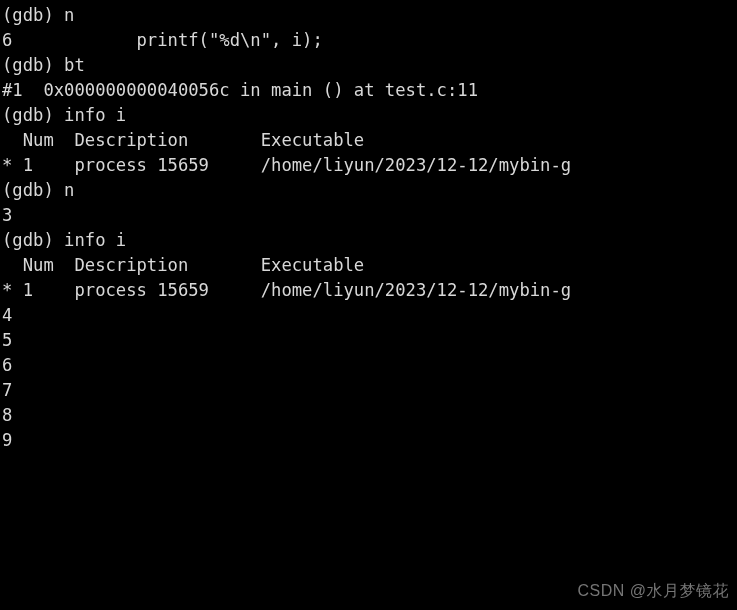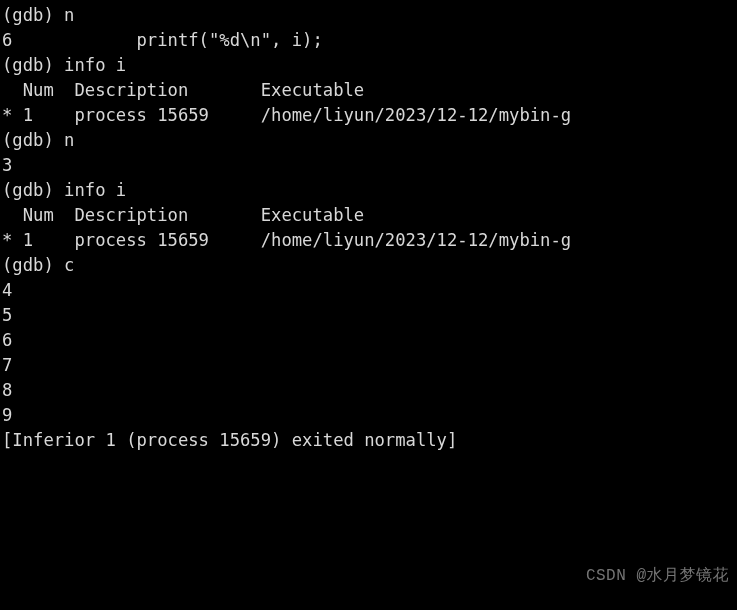--- a/index.html
+++ b/index.html
@@ -33,47 +33,47 @@
   .cursor {
     display: inline-block;
     width: 10px;
     height: 19px;
     background: #00e000;
     vertical-align: -4px;
   }
   #watermark {
     position: absolute;
     right: 8px;
-    bottom: 24px;
-    font-family: Liberation Mono, monospace;
+    bottom: 8px;
+    font-family: Liberation Sans, sans-serif;
     font-size: 16px;
     color: #8a8a8a;
     opacity: 0.85;
     white-space: nowrap;
     letter-spacing: 0.5px;
   }
 </style>
 </head>
 <body>
 
 <div id="terminal">
   <div id="output">
       <div class="line">(gdb) n</div>
       <div class="line">6            printf("%d\n", i);</div>
+      <div class="line">(gdb) bt</div>
+      <div class="line">#1  0x000000000040056c in main () at test.c:11</div>
       <div class="line">(gdb) info i</div>
       <div class="line">  Num  Description       Executable</div>
       <div class="line">* 1    process 15659     /home/liyun/2023/12-12/mybin-g</div>
       <div class="line">(gdb) n</div>
       <div class="line">3</div>
       <div class="line">(gdb) info i</div>
       <div class="line">  Num  Description       Executable</div>
       <div class="line">* 1    process 15659     /home/liyun/2023/12-12/mybin-g</div>
-      <div class="line">(gdb) c</div>
       <div class="line">4</div>
       <div class="line">5</div>
       <div class="line">6</div>
       <div class="line">7</div>
       <div class="line">8</div>
       <div class="line">9</div>
-      <div class="line">[Inferior 1 (process 15659) exited normally]</div>
     </div>
   <div id="watermark">CSDN @水月梦镜花</div>
 </div>
 
 </body></html>

